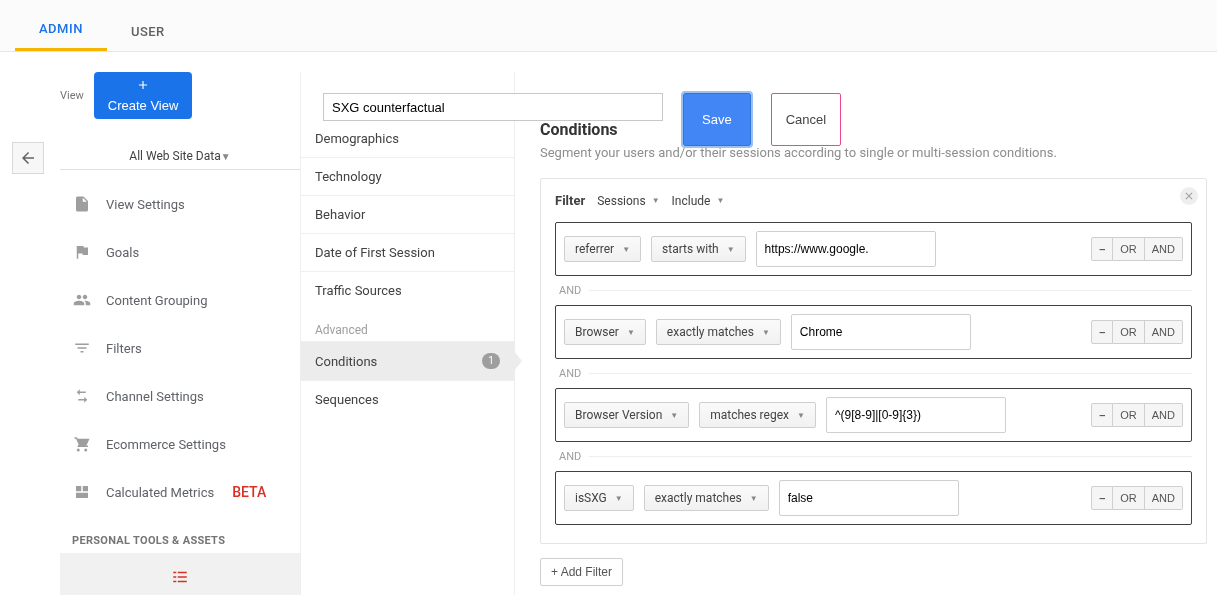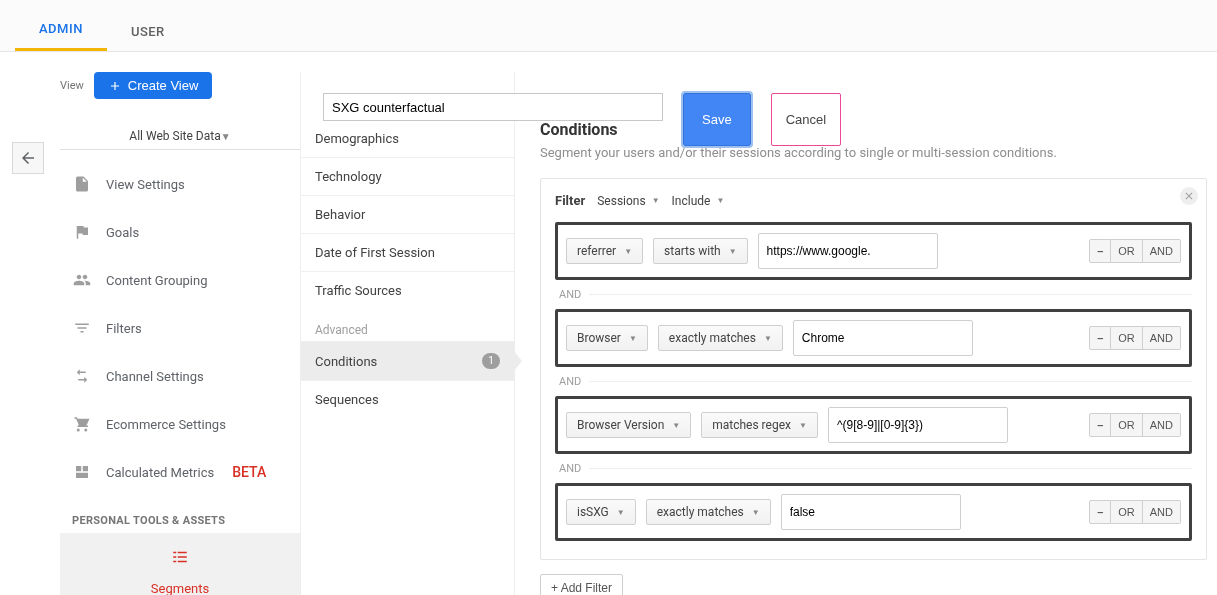--- a/index.html
+++ b/index.html
@@ -55,21 +55,21 @@
   .col-mid { width: 215px; border-left: 1px solid #eee; border-right:1px solid #eee; }
   .col-right { flex: 1; padding-left: 25px; padding-right:10px;}
 
   .view-header {
     display:flex; align-items:center; gap:10px; margin-bottom:24px;
   }
   .view-header-label { font-size:11px; color:#757575; }
   .create-view-btn {
     background:#1a73e8; color:#fff; border:none; border-radius:4px;
     padding:6px 14px; font-size:13px; font-weight:500;
-    display:flex; align-items:center; gap:6px; cursor:pointer;
+    display:flex; align-items:center; gap:6px; cursor:pointer;flex-direction:column;
   }
   .view-selector {
     display:flex; justify-content:center; align-items:center;
     font-size:12px; color:#424242; padding:6px 4px;
     border-bottom:1px solid #e0e0e0; margin-bottom:10px;
     cursor:pointer;
   }
   .view-selector .caret { color:#888; font-size:10px;}
 
   .nav-list {}
@@ -136,21 +136,21 @@
     border-radius:50%; background:#eee;
   }
   .filter-header { display:flex; align-items:center; gap:12px; margin-bottom:14px; }
   .filter-header b { font-weight:700; }
   .dd {
     display:inline-flex; align-items:center; gap:6px;
     font-size:12px; color:#424242; cursor:pointer;
   }
   .dd .caret{ font-size:8px; color:#888;}
   .filter-row {
-    border:3px solid #404040; border-radius:2px; padding:8px;
+    border:1px solid #404040; border-radius:2px; padding:8px;
     display:flex; align-items:center; gap:10px;
   }
   .dim-btn, .op-btn {
     display:inline-flex; align-items:center; gap:8px;
     border:1px solid #cfcfcf; background:linear-gradient(#fafafa,#f1f1f1);
     padding:5px 10px; font-size:12px; border-radius:2px; cursor:pointer;
     color:#444;
   }
   .dim-btn .caret,.op-btn .caret{font-size:8px;color:#888;}
   .val-input {

